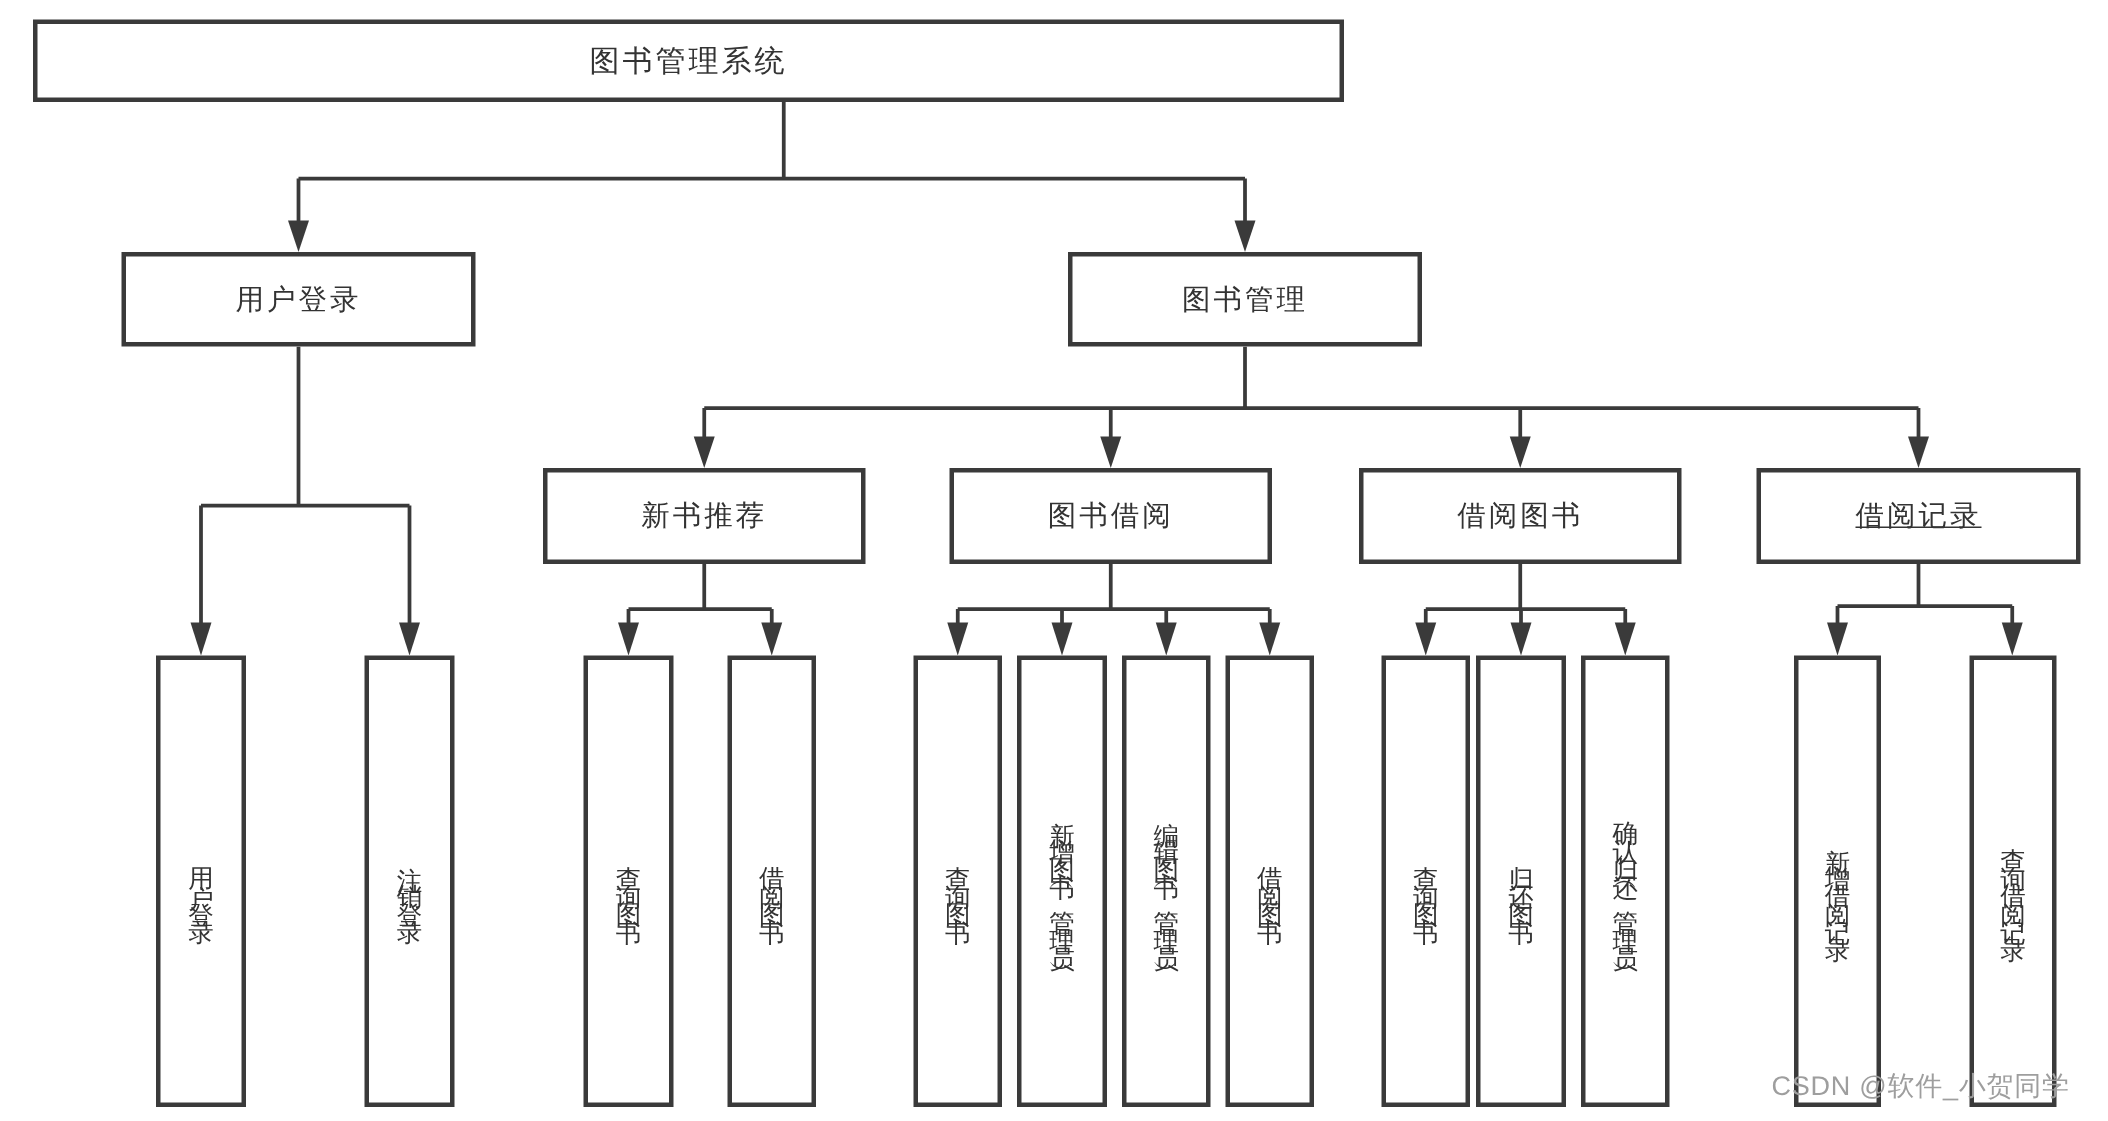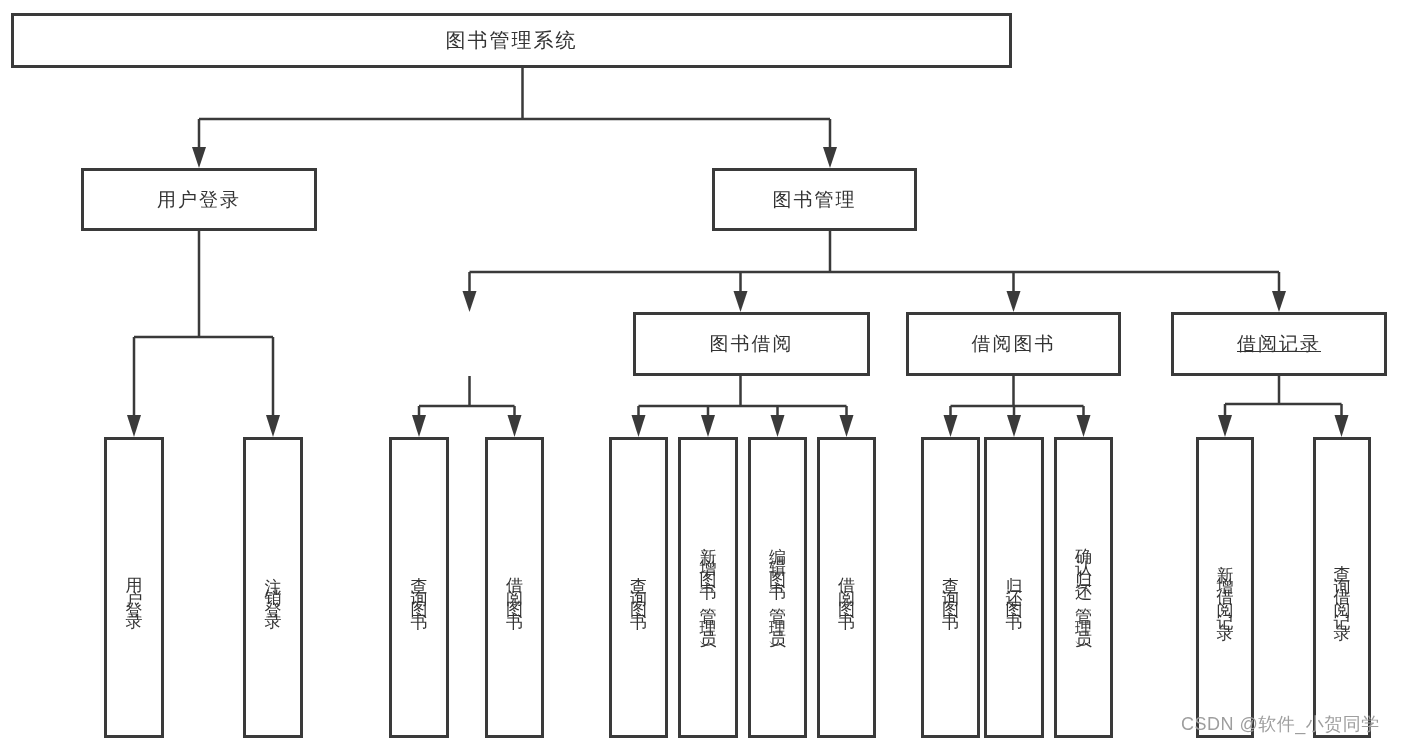--- a/index.html
+++ b/index.html
@@ -103,32 +103,35 @@
       <polygon points="1076.5,415 1090.5,415 1083.5,437" fill="currentColor" stroke="none"></polygon>
     </g>
 
     <g>
       <path d="M1279,376 V404 M1225,404 H1341.5 M1225,404 V418 M1341.5,404 V418"></path>
       <polygon points="1218,415 1232,415 1225,437" fill="currentColor" stroke="none"></polygon>
       <polygon points="1334.5,415 1348.5,415 1341.5,437" fill="currentColor" stroke="none"></polygon>
     </g>
   </svg>
 
-  <div class="node" style="left:11px; top:13px; width:1001px; height:55px;">
+  <div class="node" style="left:22px; top:13px; width:874px; height:55px;">
     <span class="root-label">图书管理系统</span>
   </div>
 
   <div class="node" style="left:81px; top:168px; width:236px; height:63px;">
     <span class="h-label">用户登录</span>
   </div>
-  <div class="node" style="left:712px; top:168px; width:205px; height:63px;">
+  <div class="node" style="left:712px; top:168px; width:236px; height:63px;">
     <span class="h-label">图书管理</span>
   </div>
 
-  <div class="node" style="left:633px; top:312px; width:237px; height:64px;">
+  <div class="node" style="left:362px; top:312px; width:215px; height:64px;">
+    <span class="h-label">新书推荐</span>
+  </div>
+  <div class="node" style="left:633px; top:312px; width:215px; height:64px;">
     <span class="h-label">图书借阅</span>
   </div>
   <div class="node" style="left:906px; top:312px; width:215px; height:64px;">
     <span class="h-label">借阅图书</span>
   </div>
   <div class="node" style="left:1171px; top:312px; width:216px; height:64px;text-decoration:underline;">
     <span class="h-label">借阅记录</span>
   </div>
 
   <div class="node" style="left:104px; top:437px; width:60px; height:301px;">

